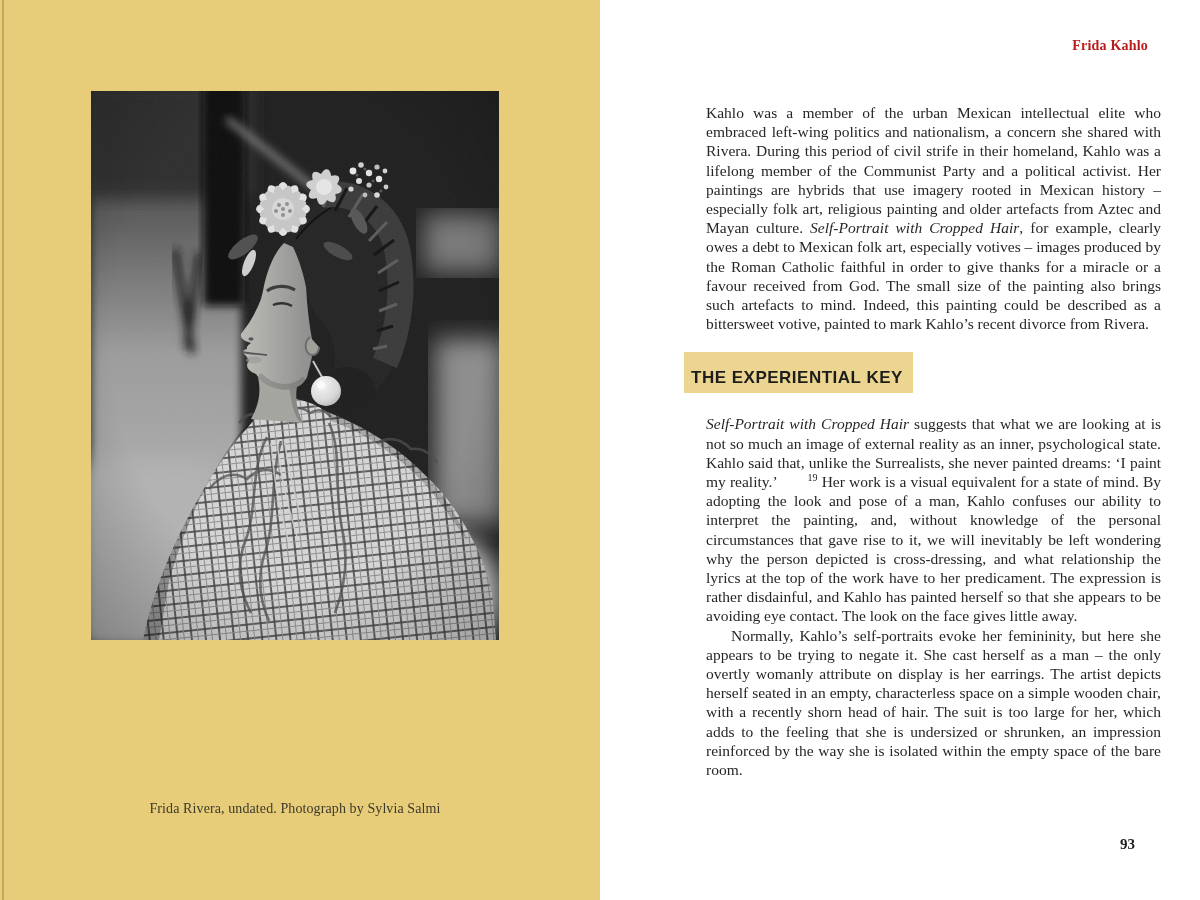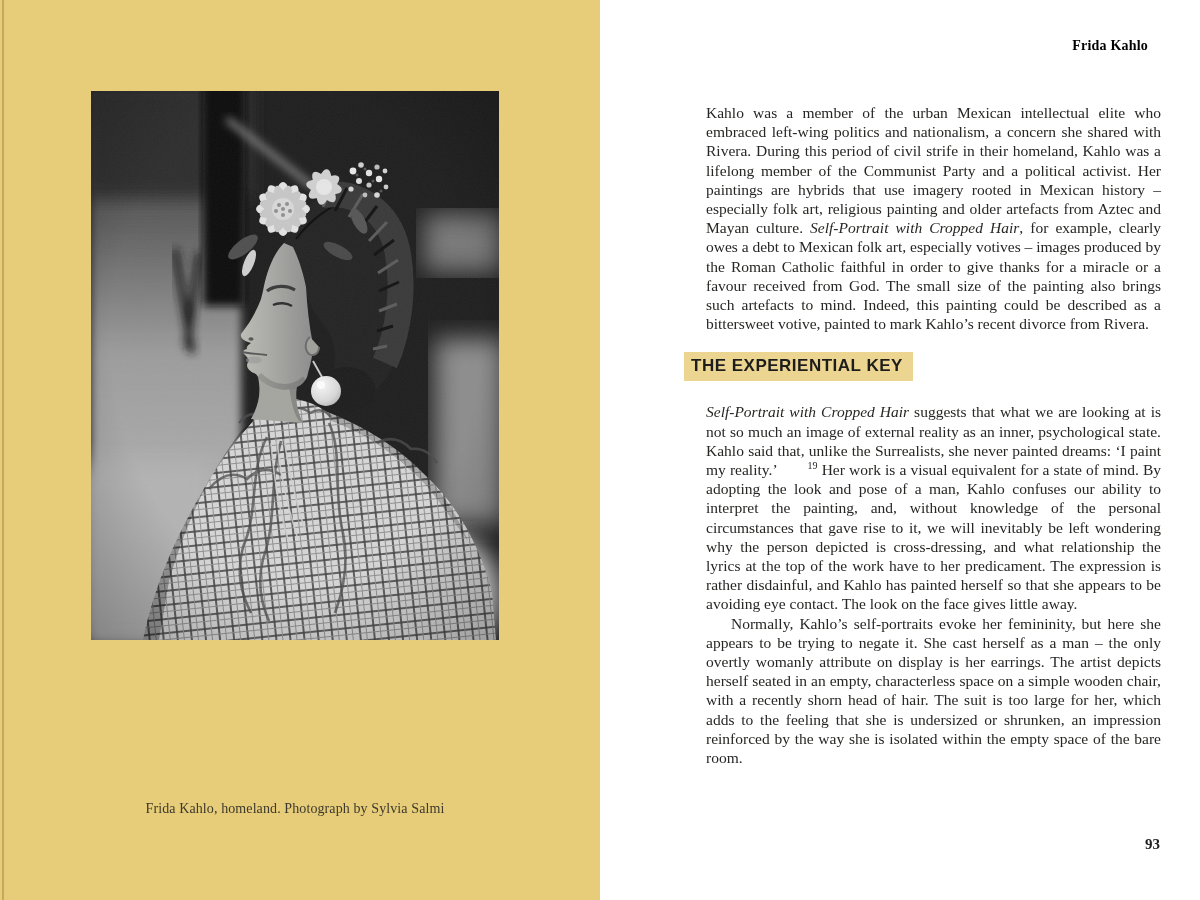--- a/index.html
+++ b/index.html
@@ -30,44 +30,44 @@
     color:#3d392c; letter-spacing:.1px;
   }
 
   
   .page-right {
     position:relative; width:600px; height:900px;
     background:#ffffff; color:#232323;
   }
   .running-header {
     position:absolute; top:38px; right:52px;
-    font-size:14px; font-weight:bold; color:#000000;
+    font-size:14px; font-weight:bold; color:#b91c1c;
     letter-spacing:.2px;
   }
   .column {
     position:absolute; left:106px; top:103px; width:455px;
   }
   .column p {
     margin:0; font-size:15.5px; line-height:19.2px;
     text-align:justify; color:#262624;
   }
   .column p.indent { text-indent:25px; }
   .column em { font-style:italic; }
   .column sup { font-size:10px; line-height:0; vertical-align:super;margin-left:30px; }
   .section-heading {
     display:inline-block;
     font-family:"Liberation Sans", sans-serif;
     font-size:17px; font-weight:700; letter-spacing:.5px;
     color:#1d1d1b;
     background:#ecd591;
-    padding:4px 10px 5px 7px;
+    padding:16px 10px 5px 7px;
     margin:19px 0 21px -22px;
   }
   .page-number {
-    position:absolute; top:836px; right:40px;
+    position:absolute; top:836px; right:65px;
     font-size:15px; font-weight:bold; color:#222220;
   }
 </style>
 </head>
 <body>
 
 <div class="spread">
 
   <div class="page-left">
     <div class="edge-shade"></div>
@@ -255,21 +255,21 @@
             <circle cx="274" cy="78" r="1.5" fill="#555"></circle>
               <circle cx="290" cy="100" r="1.5" fill="#555"></circle>
           </g>
         </g>
 
         <rect x="0" y="0" width="408" height="549" fill="url(#vignette)"></rect>
         <rect x="0" y="0" width="408" height="549" filter="url(#grainF)" opacity="0.06"></rect>
       </svg>
     </div>
 
-    <div class="caption">Frida Kahlo, homeland. Photograph by Sylvia Salmi</div>
+    <div class="caption">Frida Rivera, undated. Photograph by Sylvia Salmi</div>
   </div>
 
   <div class="page-right">
     <div class="running-header">Frida Kahlo</div>
 
     <div class="column">
       <p><span>Kahlo was a member of the urban Mexican intellectual elite who embraced left-wing politics and nationalism, a concern she shared with Rivera. During this period of civil strife in their homeland, Kahlo was a lifelong member of the Communist Party and a political activist. Her paintings are hybrids that use imagery rooted in Mexican history – especially folk art, religious painting and older artefacts from Aztec and Mayan culture. </span><em>Self-Portrait with Cropped Hair</em><span>, for example, clearly owes a debt to Mexican folk art, especially votives – images produced by the Roman Catholic faithful in order to give thanks for a miracle or a favour received from God. The small size of the painting also brings such artefacts to mind. Indeed, this painting could be described as a bittersweet votive, painted to mark Kahlo’s recent divorce from Rivera.</span></p>
       <div>
         <span class="section-heading">THE EXPERIENTIAL KEY</span>
       </div>

